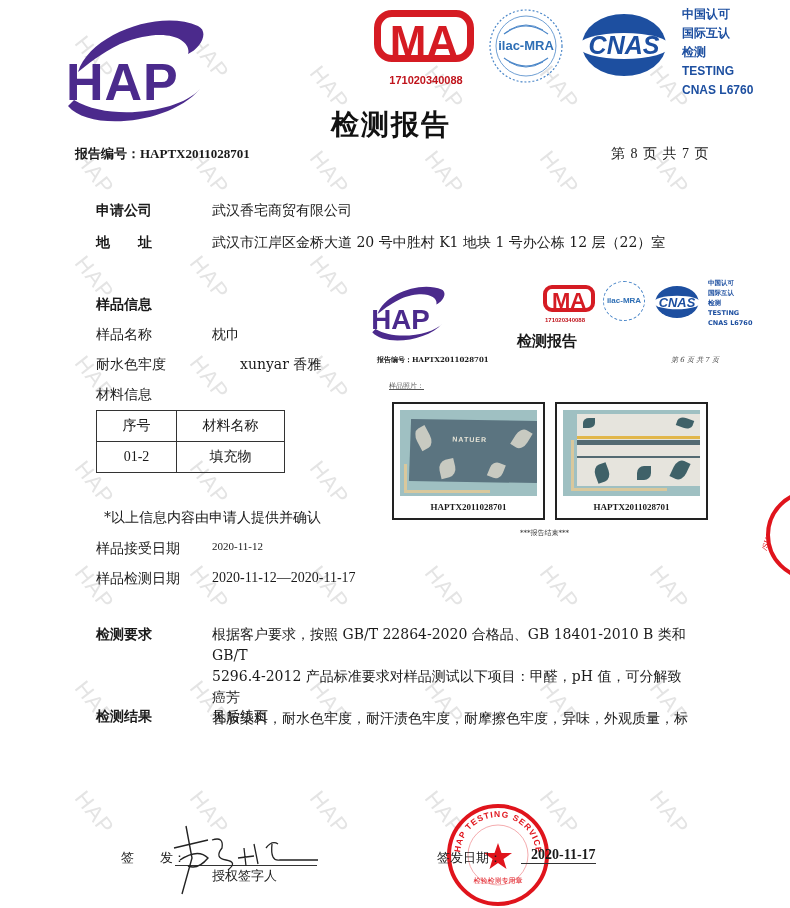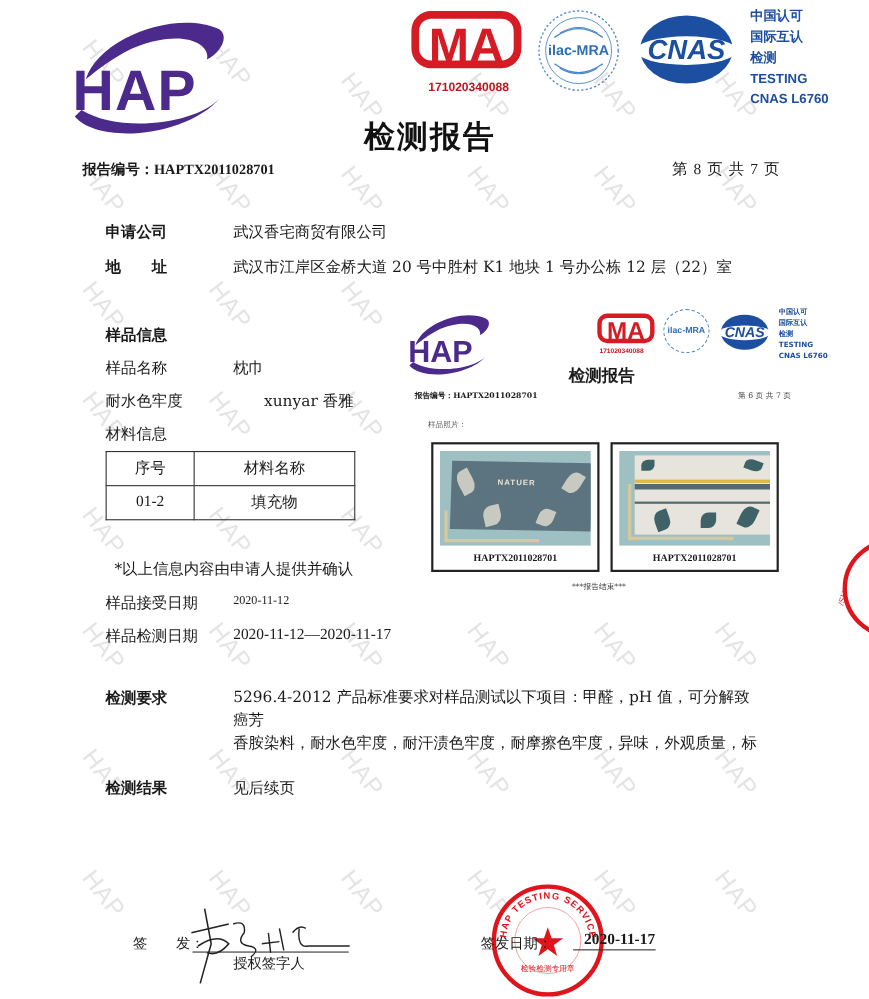--- a/index.html
+++ b/index.html
@@ -138,21 +138,21 @@
 <div class="layer bold-sans label" style="left:96px;top:234px;white-space:pre;">地　　址</div>
 <div class="layer value" style="left:212px;top:234px;">武汉市江岸区金桥大道 20 号中胜村 K1 地块 1 号办公栋 12 层（22）室</div>
 
 <div class="layer bold-sans label" style="left:96px;top:296px;">样品信息</div>
 <div class="layer label" style="left:96px;top:326px;">样品名称</div>
 <div class="layer value" style="left:212px;top:326px;">枕巾</div>
 <div class="layer label" style="left:96px;top:356px;">耐水色牢度</div>
 <div class="layer value" style="left:212px;top:356px;margin-left:28px;">xunyar 香雅</div>
 <div class="layer label" style="left:96px;top:386px;">材料信息</div>
 
-<table class="layer mat" style="left:96px;top:410px;width:227px;border-radius:25px;">
+<table class="layer mat" style="left:96px;top:410px;width:189px;border-radius:25px;">
   <tbody>
       <tr>
     <td style="width:77px;">序号</td>
     <td>材料名称</td>
   </tr>
   <tr>
     <td class="serif">01-2</td>
     <td>填充物</td>
   </tr>
 </tbody>
@@ -184,22 +184,22 @@
   </div>
   <div class="abs cnas-side" style="left:343px;top:3px;font-size:6.5px;line-height:10px;">
     <div>中国认可</div>
     <div>国际互认</div>
     <div>检测</div>
     <div>TESTING</div>
     <div>CNAS L6760</div>
   </div>
   <div class="abs bold-sans" style="left:152px;top:57px;font-size:15px;">检测报告</div>
   <div class="abs" style="left:12px;top:80px;font-size:7px;font-weight:bold;">报告编号：HAPTX2011028701</div>
-  <div class="abs" style="left:306px;top:80px;font-size:7px;color:#444;">第 6 页 共 7 页</div>
-  <div class="abs" style="left:24px;top:106px;font-size:7px;color:#555;">样品照片：</div>
+  <div class="abs" style="left:306px;top:80px;font-size:7px;color:#444;font-style:italic;">第 6 页 共 7 页</div>
+  <div class="abs" style="left:24px;top:106px;font-size:7px;color:#555;text-decoration:underline;">样品照片：</div>
 
   <div class="abs photo-frame" style="left:27px;top:127px;width:153px;height:118px;">
     <div class="photo" style="height:86px;background:#9fc0c2;">
       <div class="abs" style="left:10px;top:10px;width:128px;height:62px;background:#5b7480;transform:skew(-2deg,1deg);">
         <div style="position:absolute;left:42px;top:16px;color:#e9e6d8;font-size:7px;font-family:'Liberation Sans',sans-serif;font-weight:bold;letter-spacing:1px;">NATUER</div>
         <div style="position:absolute;left:6px;top:8px;width:14px;height:22px;background:#dcd9cc;border-radius:50% 0;transform:rotate(-30deg);opacity:.85;"></div>
         <div style="position:absolute;left:104px;top:8px;width:14px;height:20px;background:#dcd9cc;border-radius:50% 0;transform:rotate(30deg);opacity:.85;"></div>
         <div style="position:absolute;left:30px;top:40px;width:16px;height:18px;background:#dcd9cc;border-radius:50% 0;transform:rotate(-15deg);opacity:.85;"></div>
         <div style="position:absolute;left:80px;top:42px;width:14px;height:16px;background:#dcd9cc;border-radius:50% 0;transform:rotate(20deg);opacity:.85;"></div>
       </div>
@@ -228,20 +228,21 @@
   </div>
 
   <div class="abs" style="left:155px;top:253px;font-size:7px;color:#333;">***报告结束***</div>
 </div>
 
 <div class="layer seal" style="left:766px;top:490px;width:90px;height:90px;"></div>
 <div class="layer" style="left:760px;top:540px;color:#e0141c;font-size:7px;transform:rotate(-70deg);">/SU</div>
 
 <div class="layer bold-sans label" style="left:96px;top:626px;">检测要求</div>
 <div class="layer" style="left:212px;top:624px;width:480px;font-size:14px;line-height:21px;">
+  <div>根据客户要求，按照 GB/T 22864-2020 合格品、GB 18401-2010 B 类和 GB/T</div>
   <div>5296.4-2012 产品标准要求对样品测试以下项目：甲醛，pH 值，可分解致癌芳</div>
   <div>香胺染料，耐水色牢度，耐汗渍色牢度，耐摩擦色牢度，异味，外观质量，标</div>
 </div>
 <div class="layer bold-sans label" style="left:96px;top:708px;">检测结果</div>
 <div class="layer value" style="left:212px;top:708px;">见后续页</div>
 
 <div class="layer" style="left:121px;top:849px;font-size:13px;white-space:pre;">签　　发：</div>
 <div class="layer" style="left:175px;top:865px;width:142px;border-bottom:1px solid #333;"></div>
 <svg class="layer" width="150" height="80" viewBox="0 0 150 80" style="left:168px;top:818px;">
   <path d="M18 8 L 24 40 L 14 76" fill="none" stroke="#222" stroke-width="1.4"></path>

